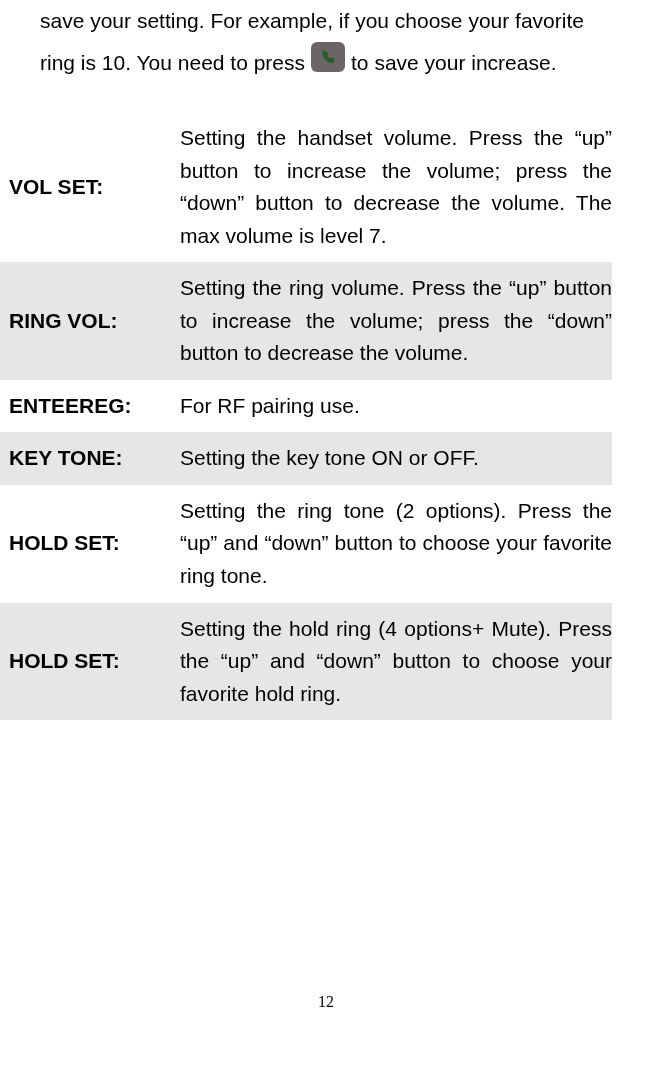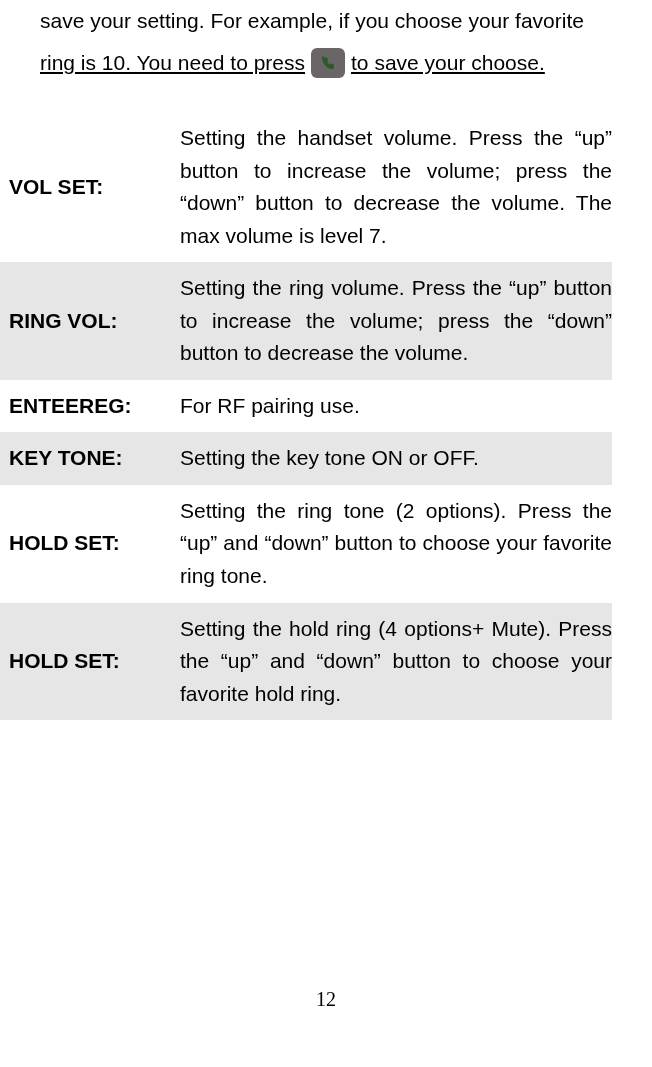--- a/index.html
+++ b/index.html
@@ -19,23 +19,21 @@
     .content {
       padding: 0 40px 0 40px;
     }
     .intro-text {
       line-height: 2.0;
       text-align: justify;
       margin-bottom: 28px;
     }
     .intro-line2 {
       display: flex;
-      align-items: center;
       flex-wrap: wrap;
-      text-decoration: underline;
     }
     .icon-box {
       display: inline-flex;
       width: 34px;
       height: 30px;
       background: #696665;
       border-radius: 6px;
       margin: 0 6px;
       align-items: center;
       justify-content: center;
@@ -69,37 +67,37 @@
       text-align: justify;
       padding-right: 0;
     }
     .page-number {
       position: absolute;
       bottom: 56px;
       left: 0;
       right: 0;
       text-align: center;
       font-family: "Times New Roman", Times, serif;
-      font-size: 20px;
+      font-size: 16px;
     }
   </style>
 </head>
 <body>
 
 <div class="content">
   <div class="intro-text">
     <div>save your setting. For example, if you choose your favorite</div>
     <div class="intro-line2">
       <span>ring is 10. You need to press</span>
       <span class="icon-box">
         <svg viewBox="0 0 24 24">
           <path d="M6 2c-1 0-2 1-2 2 0 8 6 16 14 16 1 0 2-1 2-2v-3c0-1-1-2-2-2-1 0-2 0.2-3 0.5-0.5 0.2-1 0-1.4-0.3l-2-2c-0.4-0.4-0.5-1-0.3-1.4 0.3-1 0.5-2 0.5-3 0-1-1-2-2-2H6z" fill="#2a5a2a"></path>
         </svg>
       </span>
-      <span> to save your choose.</span>
+      <span> to save your increase.</span>
     </div>
   </div>
 
   <table>
     <tbody id="table-body">
         <tr>
           <td class="label">VOL SET:</td>
           <td class="desc">Setting the handset volume. Press the “up” button to increase the volume; press the “down” button to decrease the volume. The max volume is level 7.</td>
         </tr>
         <tr class="shade">

